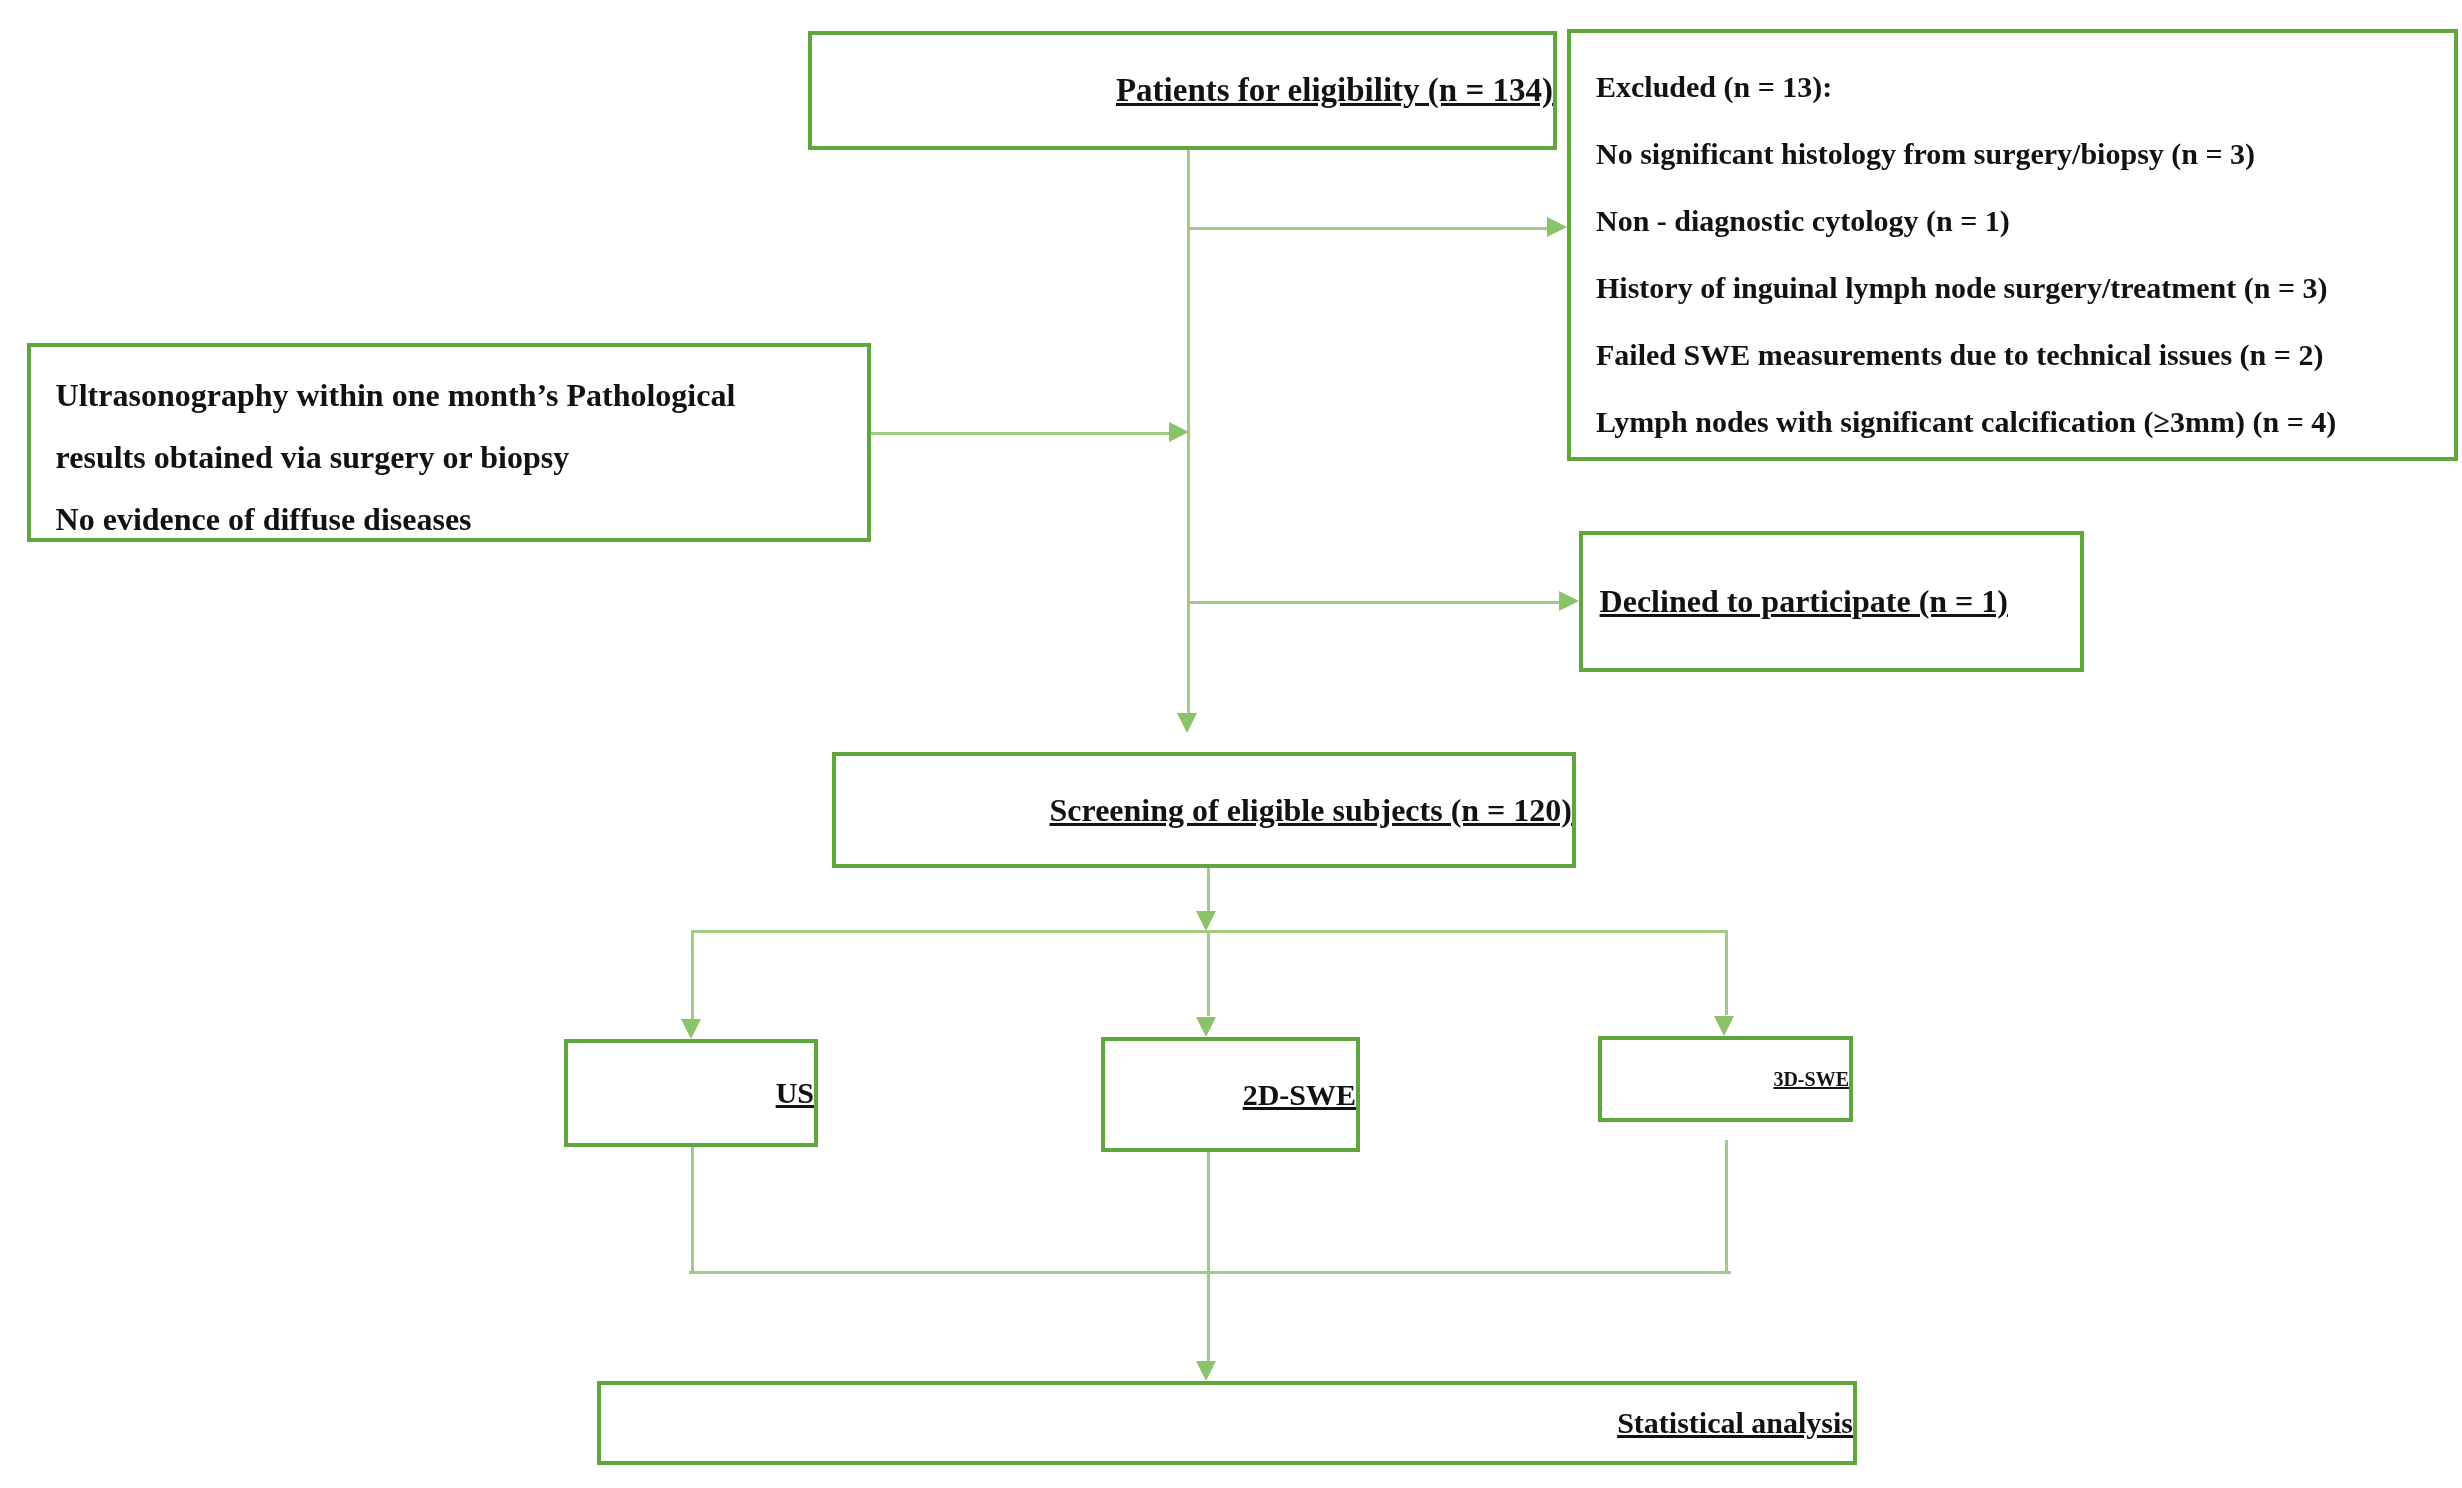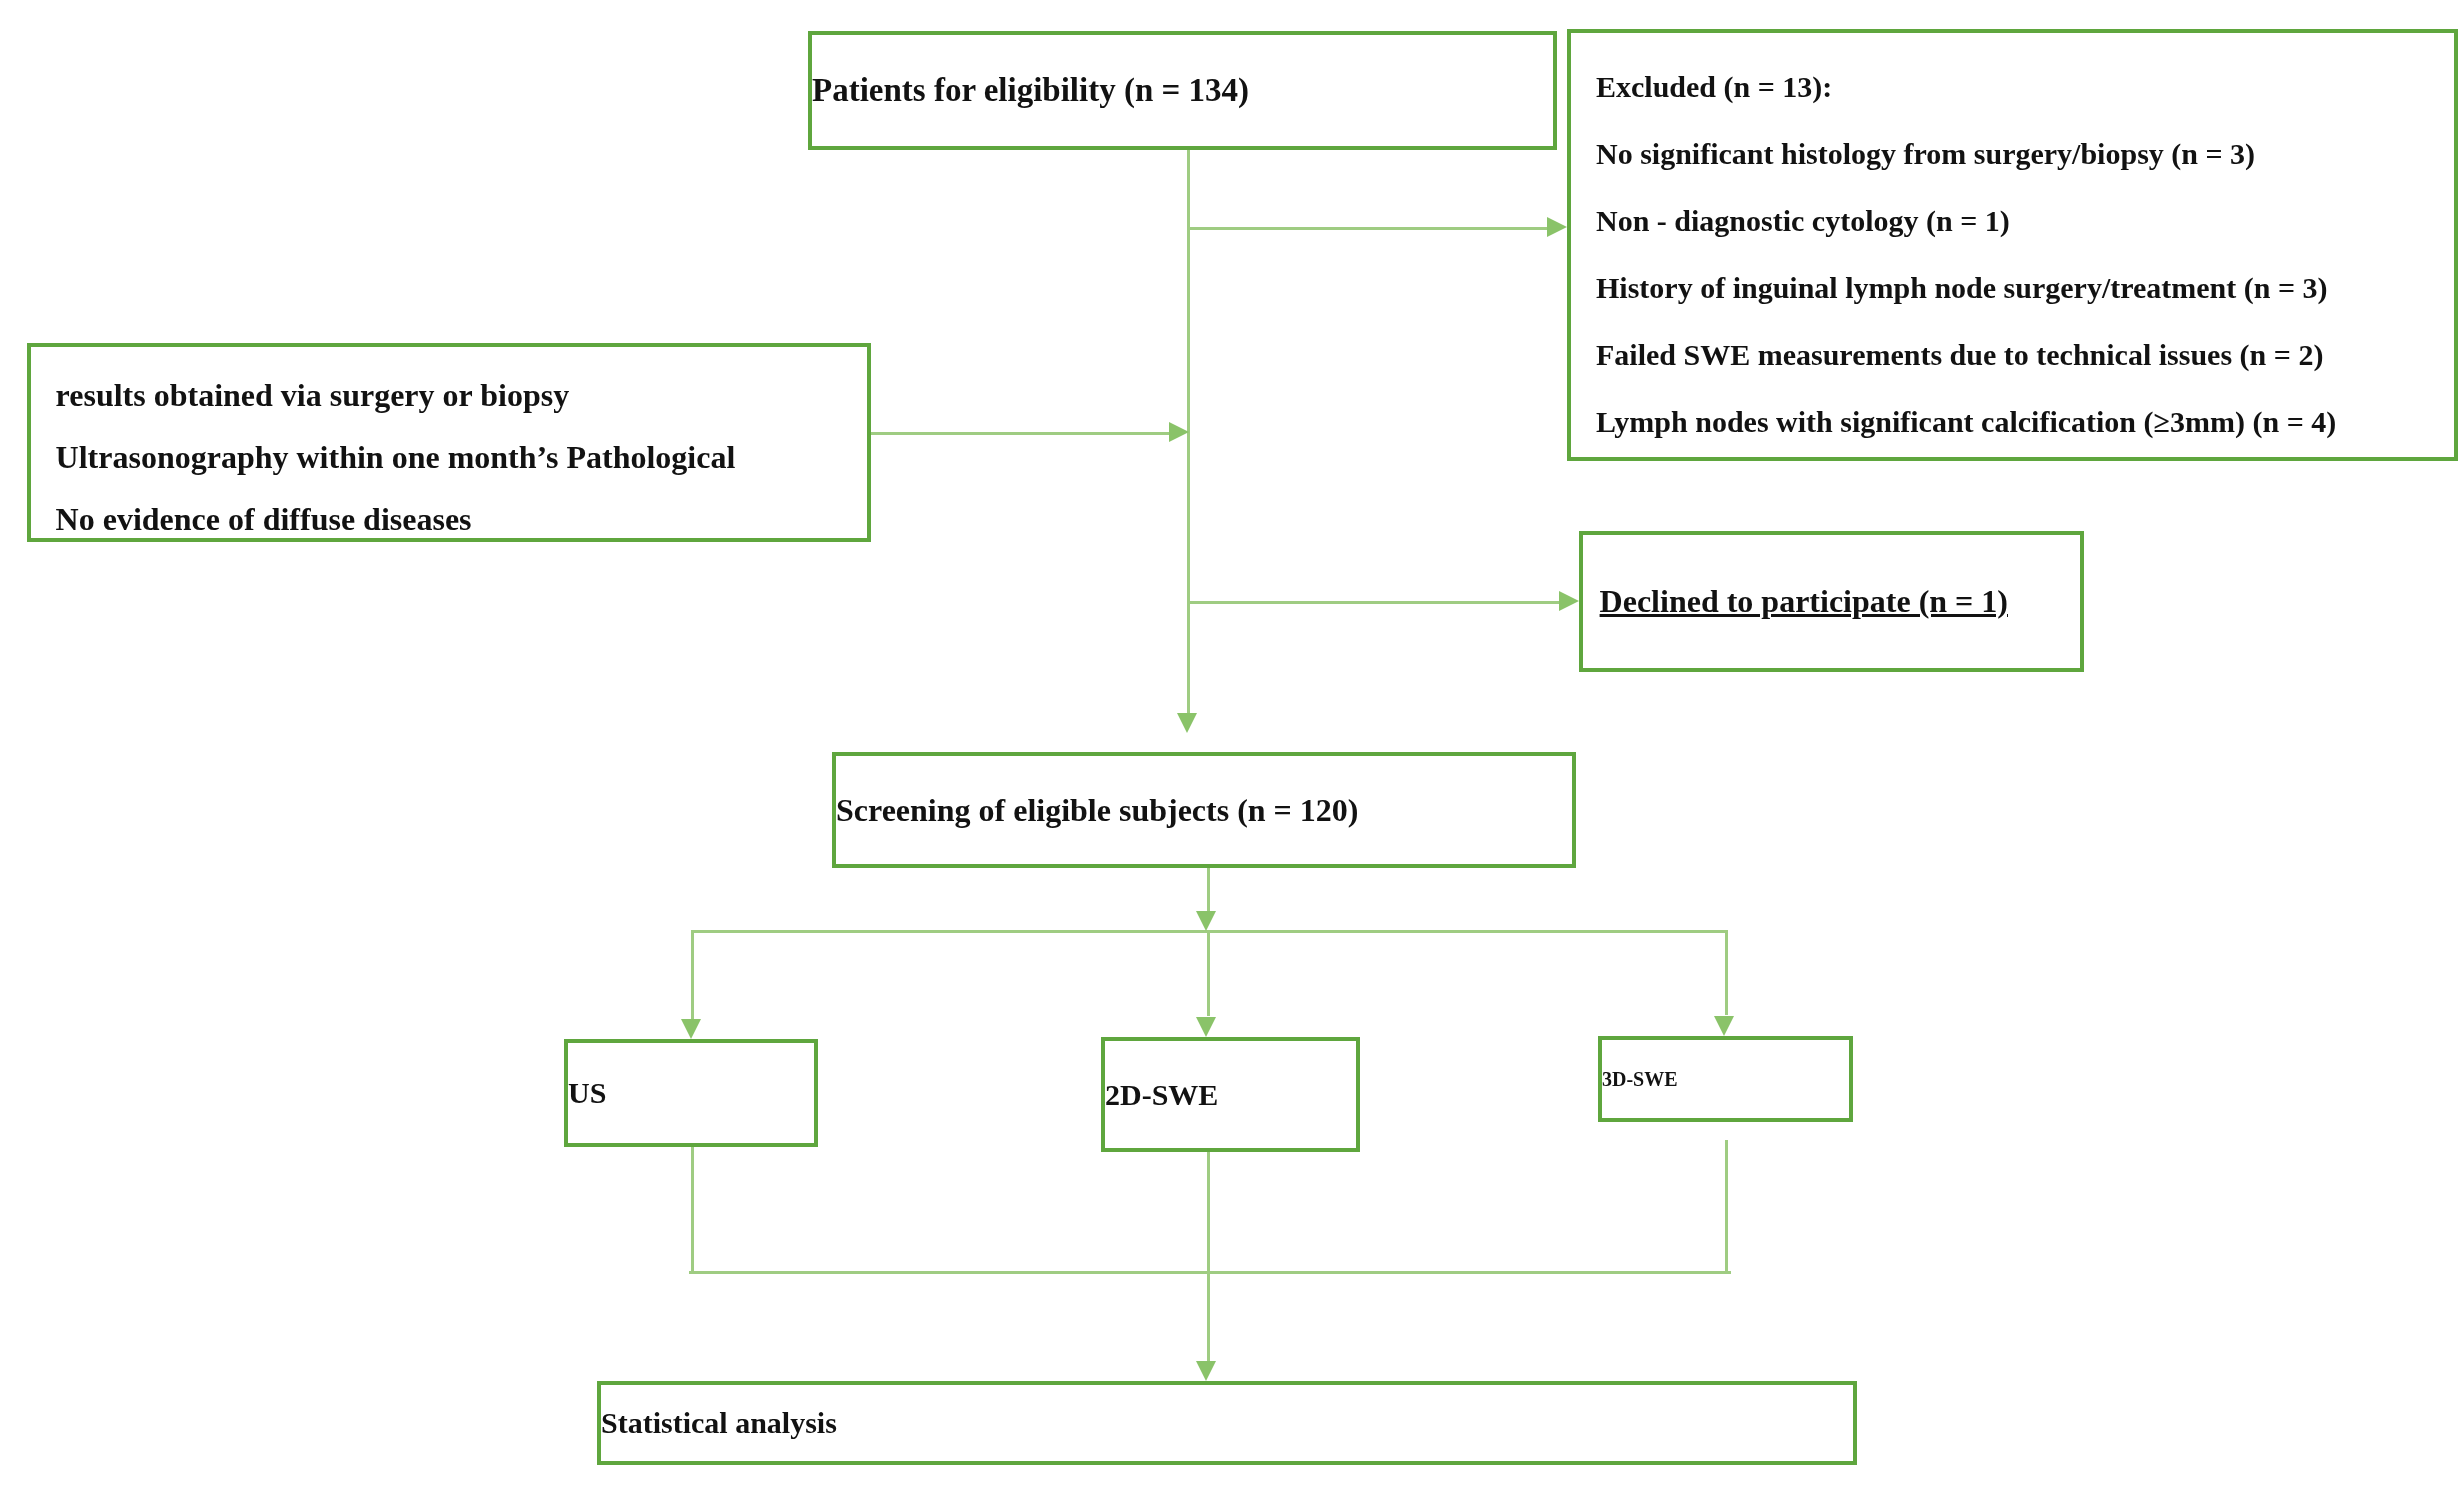--- a/index.html
+++ b/index.html
@@ -23,22 +23,23 @@
   .box {
     position: absolute;
     box-sizing: border-box;
     background: #ffffff;
     border: 4.1px solid var(--border-green);
     z-index: 2;
   }
   .box.center {
     display: flex;
     align-items: center;
-    justify-content: flex-start;
+    justify-content: flex-end;
     text-align: center;
+    text-decoration: underline;
   }
   .box.leftalign {
     display: flex;
     align-items: center;
     justify-content: flex-start;
     text-align: left;
     text-decoration: underline;
   }
   .vline {
     position: absolute;
@@ -149,22 +150,22 @@
   <div class="box" id="box-excluded">
     <div class="xline">Excluded (n = 13):</div>
     <div class="xline">No significant histology from surgery/biopsy (n = 3)</div>
     <div class="xline">Non - diagnostic cytology (n = 1)</div>
     <div class="xline">History of inguinal lymph node surgery/treatment (n = 3)</div>
     <div class="xline">Failed SWE measurements due to technical issues (n = 2)</div>
     <div class="xline">Lymph nodes with significant calcification (≥3mm) (n = 4)</div>
   </div>
 
   <div class="box" id="box-criteria">
+    <div class="cline">Ultrasonography within one month’s Pathological</div>
     <div class="cline">results obtained via surgery or biopsy</div>
-    <div class="cline">Ultrasonography within one month’s Pathological</div>
     <div class="cline">No evidence of diffuse diseases</div>
   </div>
 
   <div class="box leftalign" id="box-declined">
     <span>Declined to participate (n = 1)</span>
   </div>
 
   <div class="box center" id="box-screening">
     <span>Screening of eligible subjects (n = 120)</span>
   </div>

